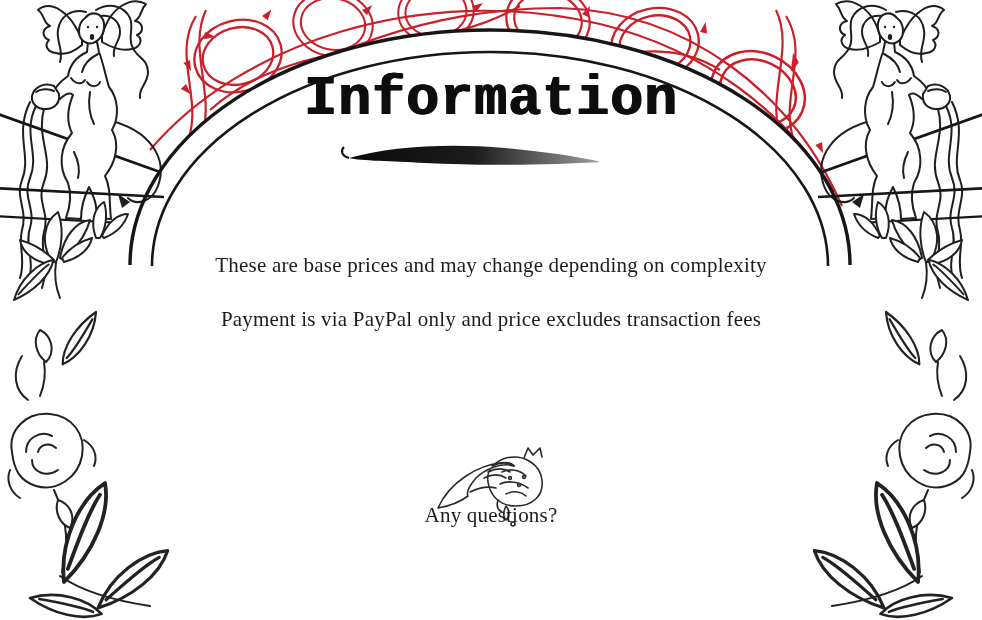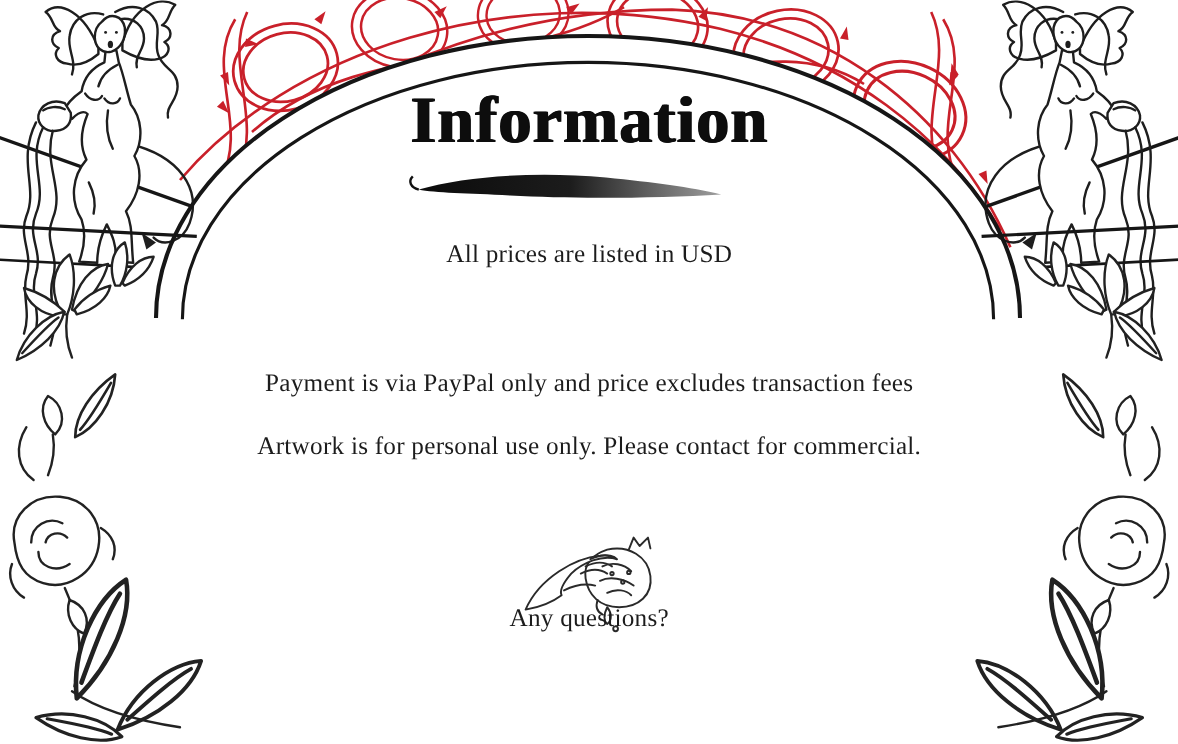--- a/index.html
+++ b/index.html
@@ -1,20 +1,20 @@
 <!DOCTYPE html>
 <html><head>
 <meta charset="utf-8">
 <style>
   html,body{margin:0;padding:0;background:#e8e8e8;}
   .stage{position:relative;width:982px;height:620px;background:#ffffff;overflow:hidden;
          font-family:"Liberation Serif", serif;color:#1c1c1c;}
   svg.decor{position:absolute;left:0;top:0;width:982px;height:620px;display:block;}
   .title{position:absolute;top:72px;left:0;width:100%;text-align:center;
-         font-family:Liberation Serif, serif;font-weight:bold;font-size:55px;line-height:1;
+         font-family:Liberation Mono, monospace;font-weight:bold;font-size:55px;line-height:1;
          letter-spacing:1px;color:#0d0d0d;
          text-shadow:1px 0 0 #0d0d0d, -0.5px 0 0 #0d0d0d;}
   .line{position:absolute;left:0;width:100%;text-align:center;
         font-size:21px;line-height:26px;letter-spacing:0.2px;color:#1c1c1c;}
   .l0{top:198px}.l1{top:252px}.l2{top:306px}.l3{top:358px}.l4{top:410px}
   .q0{top:502px}.q1{top:549px}.q2{top:576px}
 </style>
 </head>
 <body>
 
@@ -171,19 +171,18 @@
       <path d="M48,34 C56,30 64,30 70,34"></path>
       <path d="M34,48 C42,44 52,42 60,44"></path>
       <path d="M62,56 C60,62 62,66 66,68"></path>
       <path fill="#ffffff" d="M70,62 C67,68 67,73 70,76 C74,73 74,67 70,62 Z"></path>
       <circle cx="77" cy="80" r="2"></circle>
     </g>
   </svg>
 
   <div class="title">Information</div>
 
-  <div class="line l0">All prices are listed in USD</div>
+  <div class="line l1">These are base prices and may change depending on complexity</div>
   <div class="line l2">Payment is via PayPal only and price excludes transaction fees</div>
-  <div class="line l3">Artwork is for personal use only. Please contact for commercial.</div>
 
   <div class="line q0">Any questions?</div>
 
 </div>
 
 </body></html>

